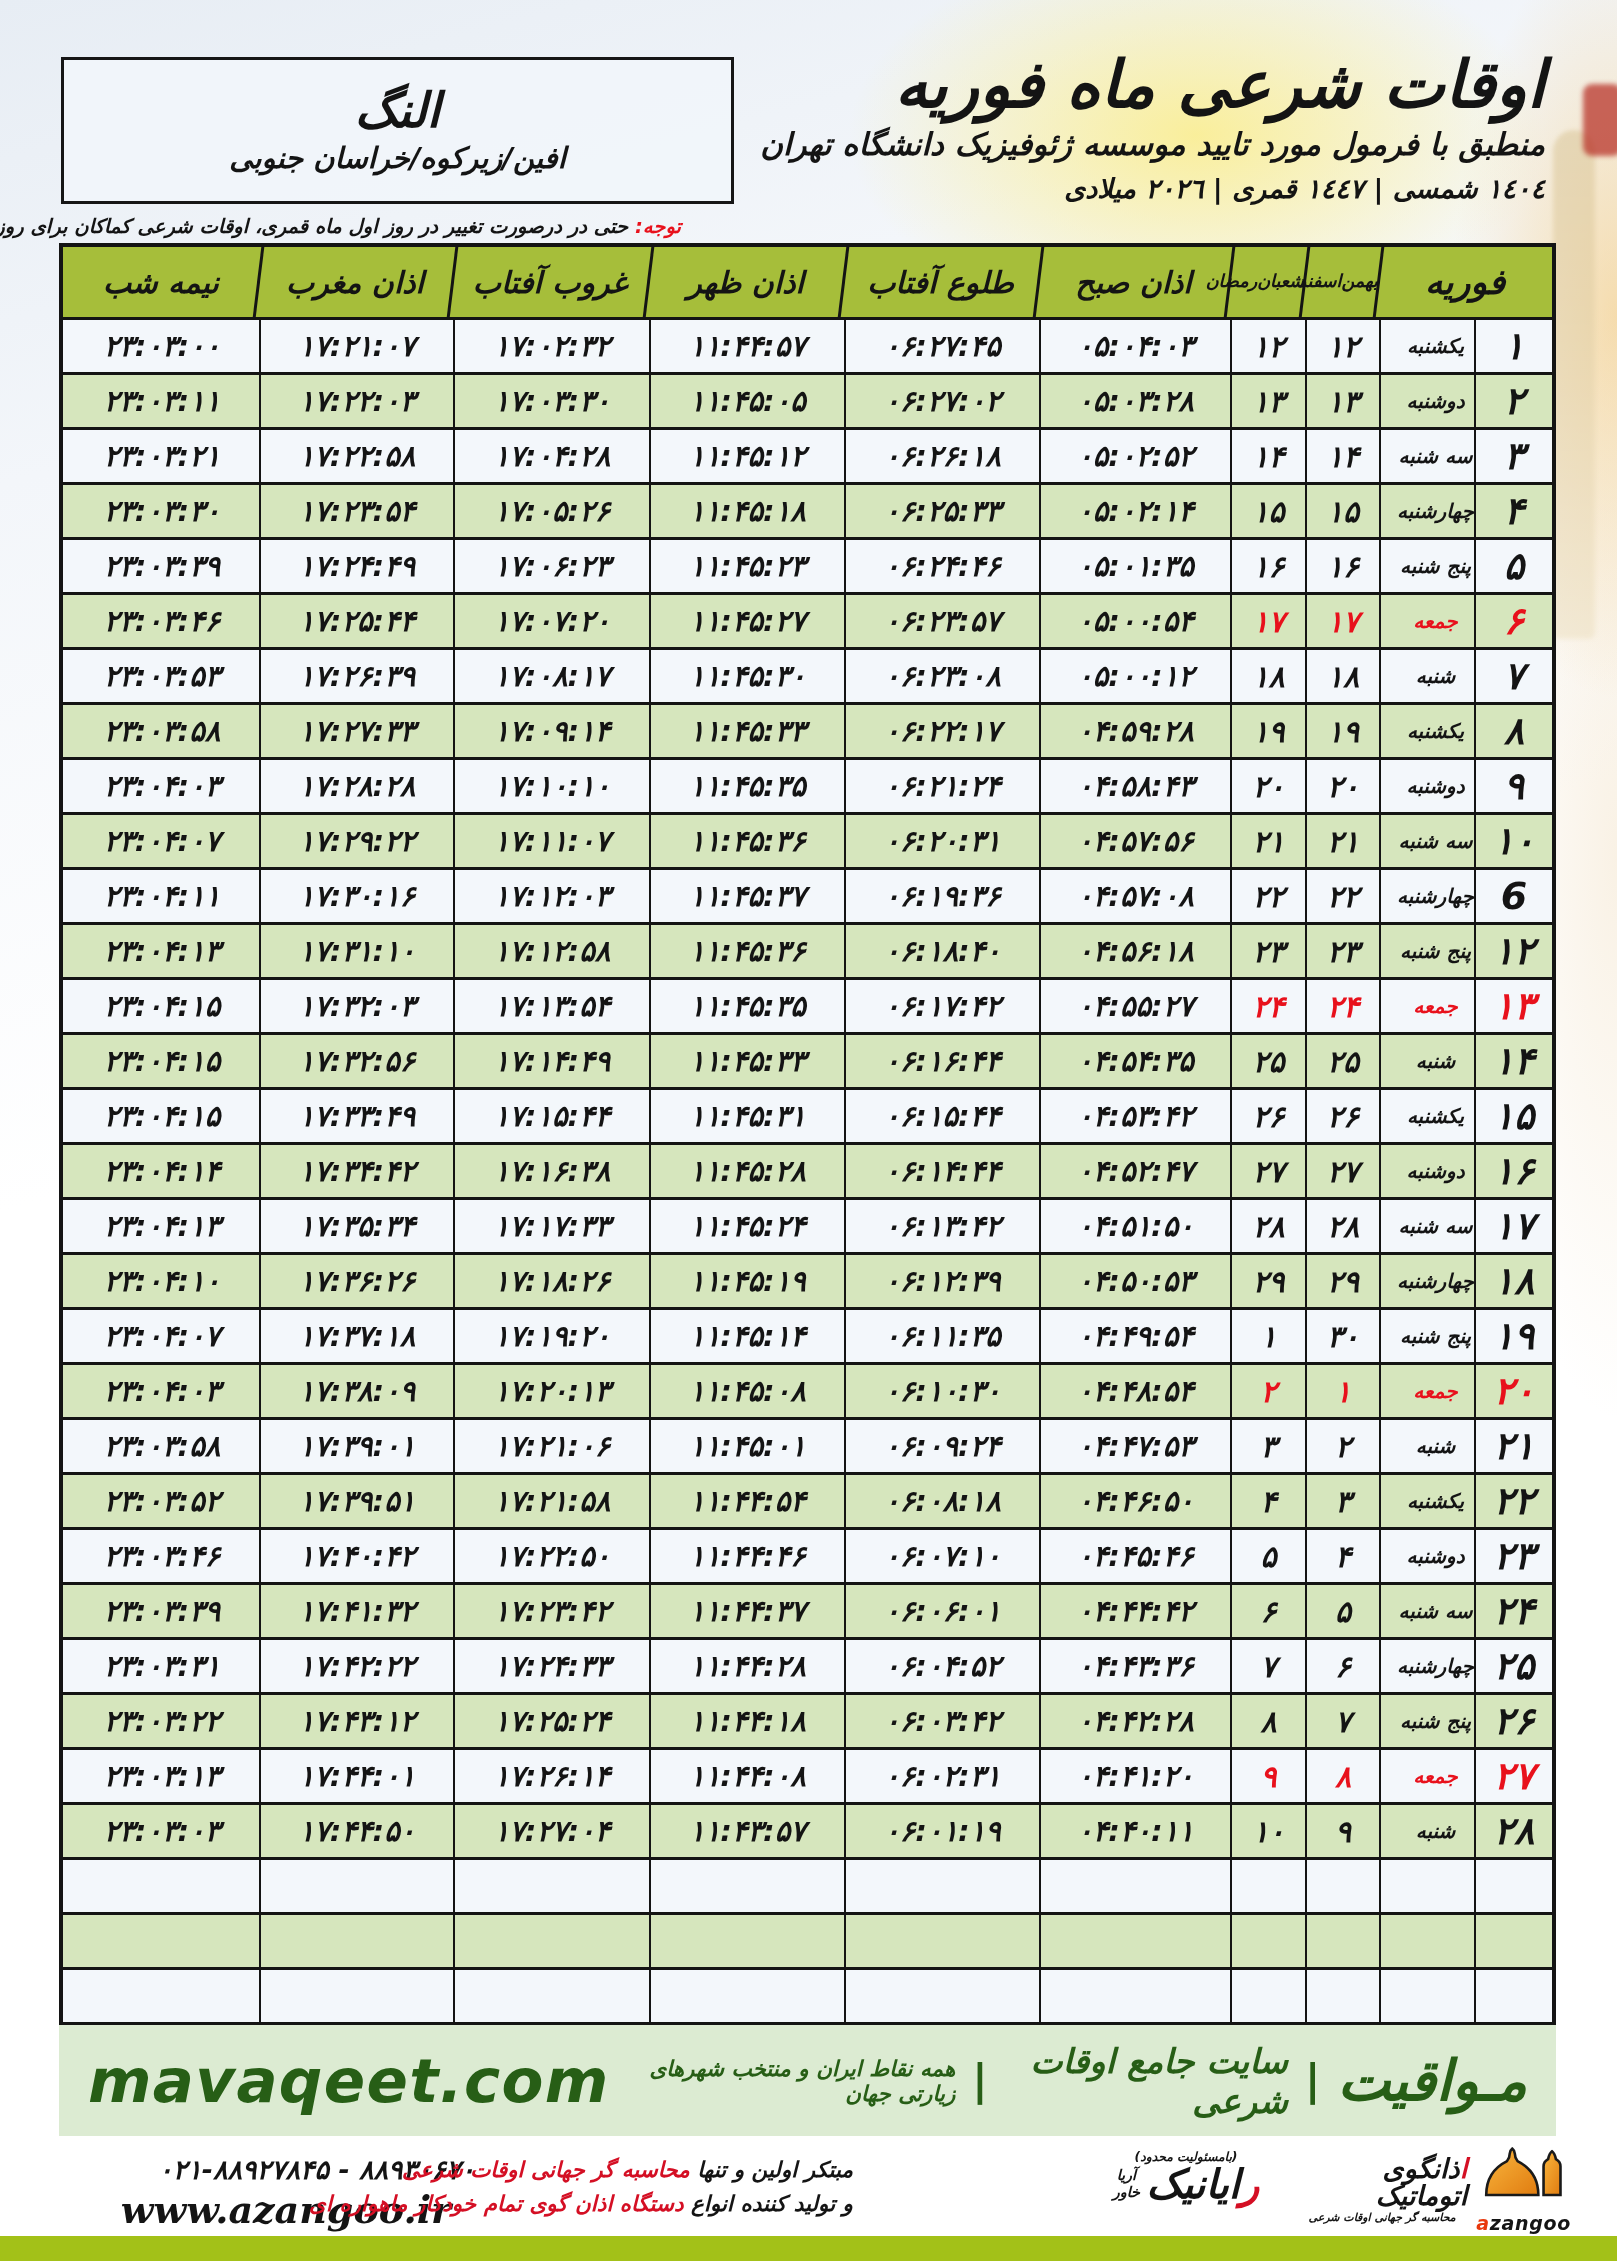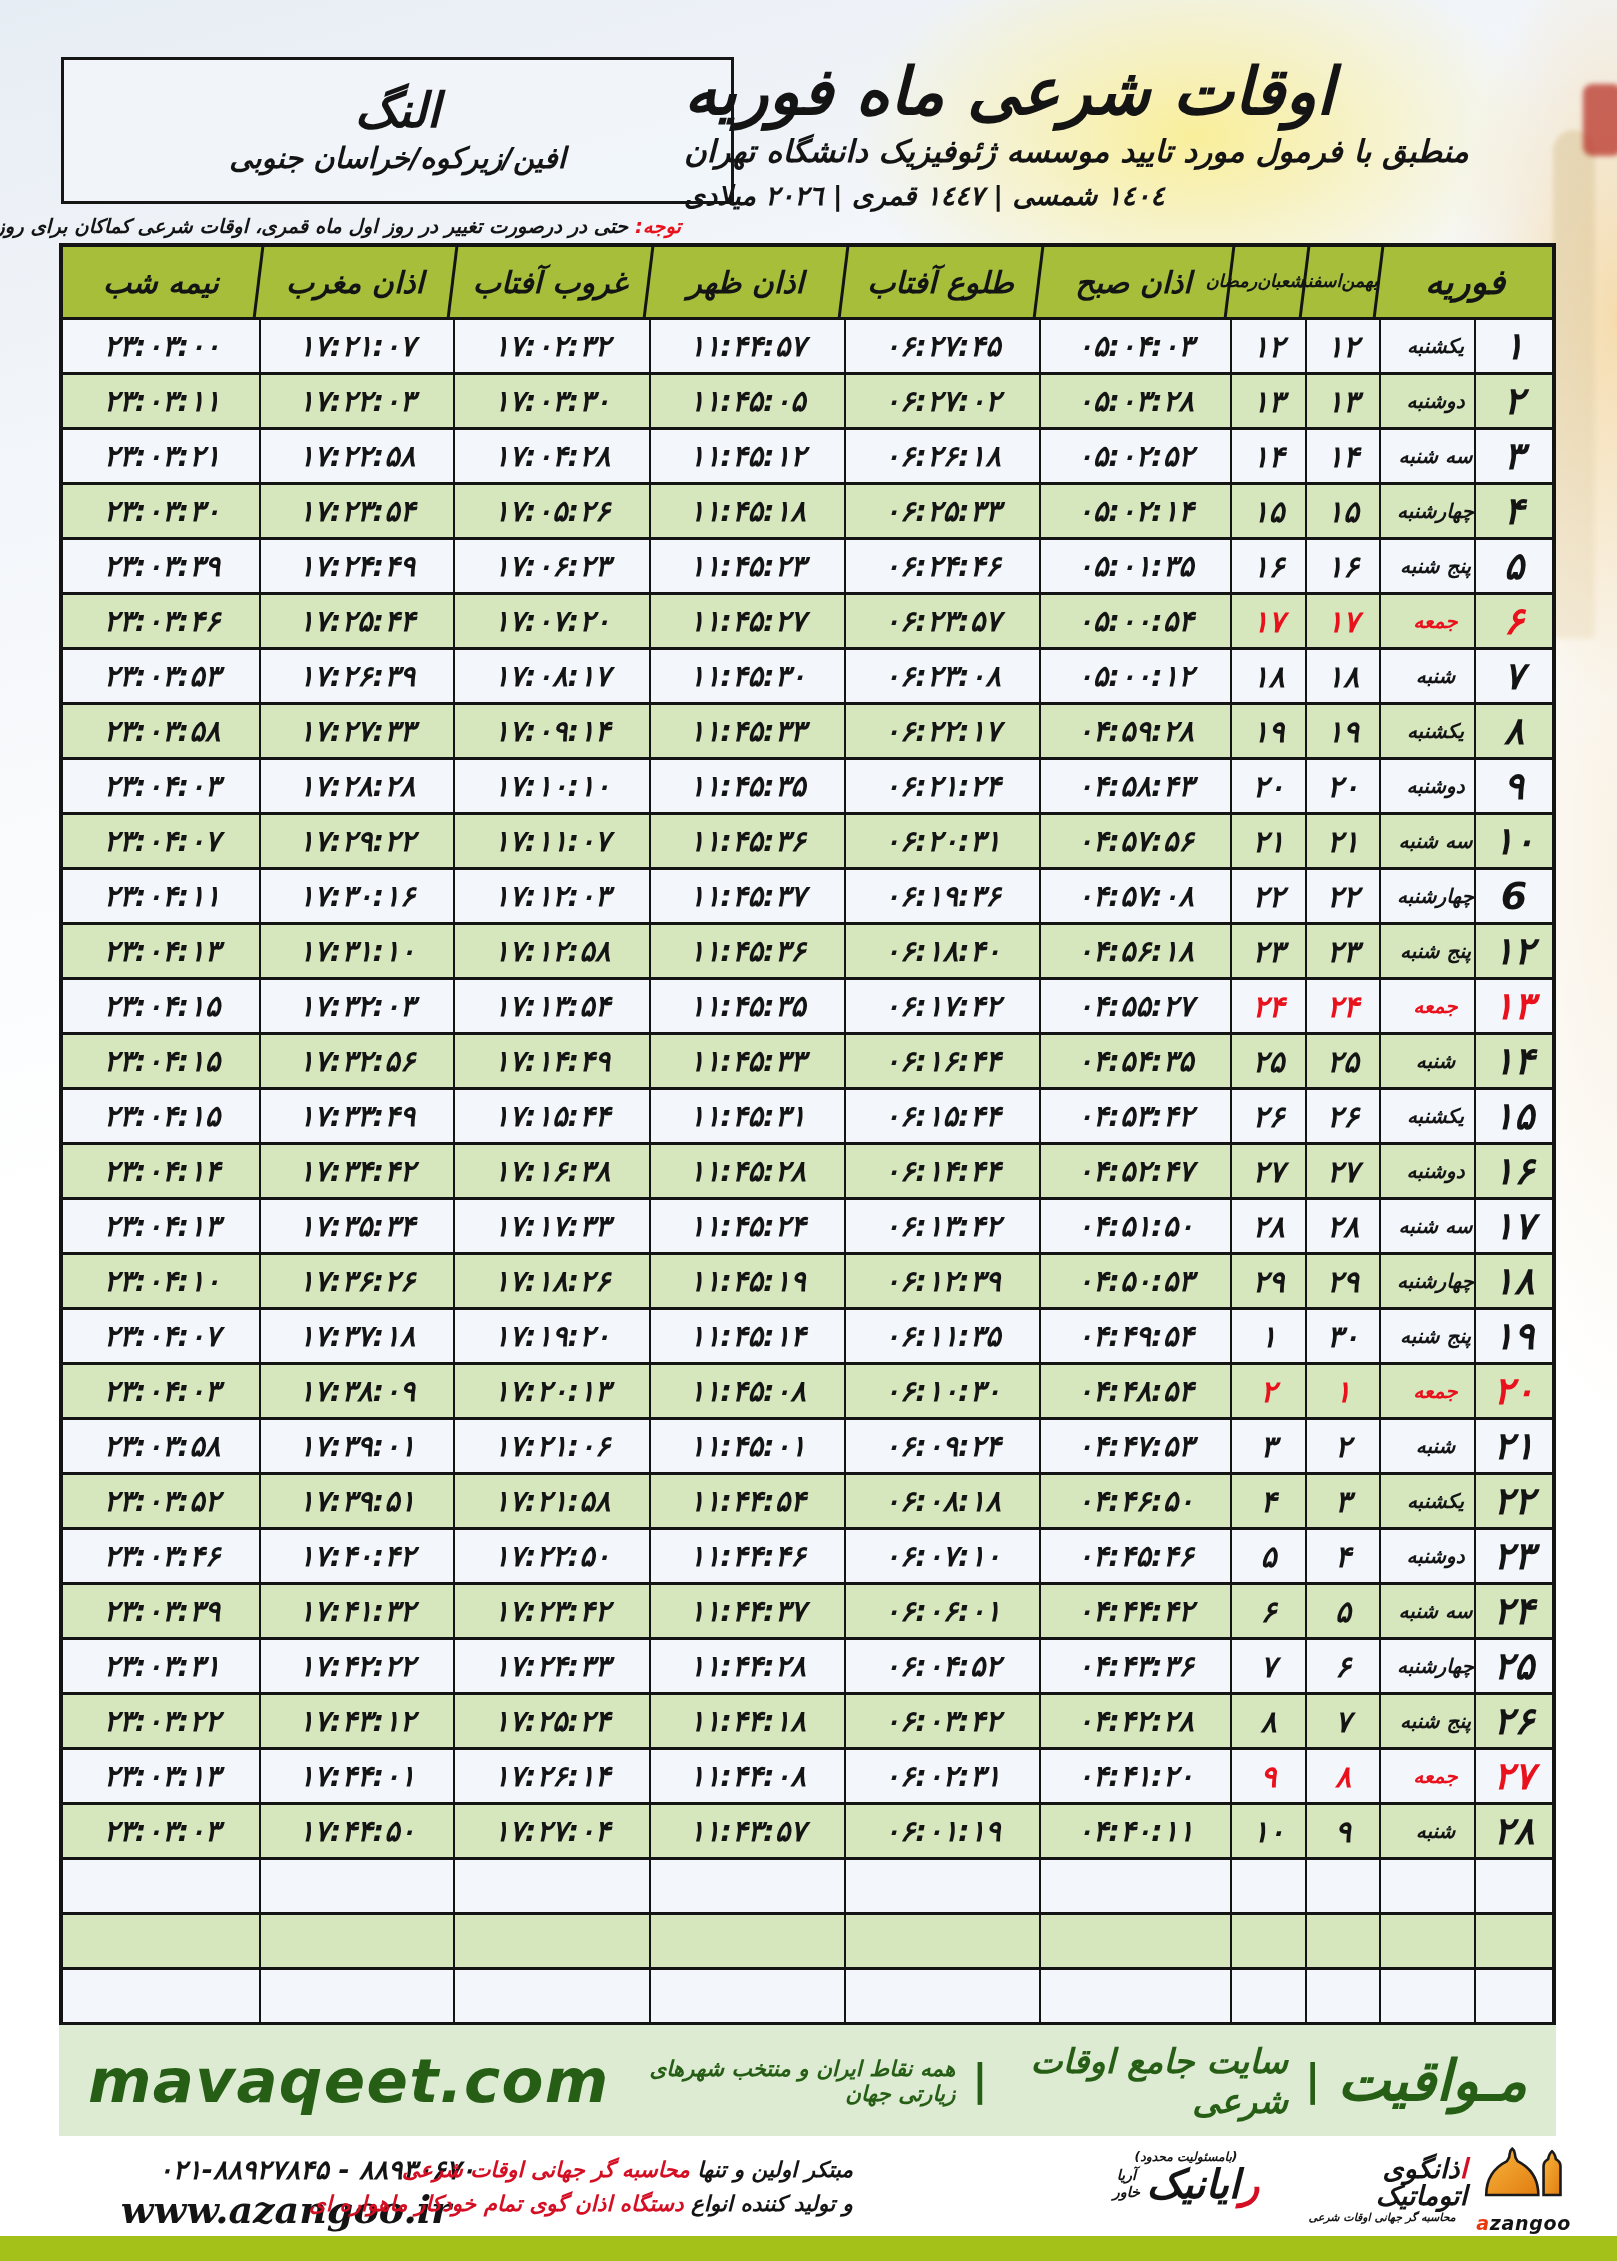--- a/index.html
+++ b/index.html
@@ -39,21 +39,21 @@
     border:3.3px solid #161616; background:rgba(241,245,250,0.93);
     display:flex; flex-direction:column; align-items:center; justify-content:center;
     text-align:center; gap:6.5px; padding:5.2px 13px;
   }
   .loc-name   { font-size:48px; font-weight:bold; line-height:1; }
   .loc-region { font-size:29px; font-weight:600; }
   .loc-coords { font-size:21.5px; font-weight:bold; }
   .loc-coords .tz { direction:ltr; unicode-bidi:isolate; }
 
   .title-block {
-    position:absolute; top:58px; right:72px; width:861px; text-align:left;
+    position:absolute; top:51px; right:72px; width:861px; text-align:right;
   }
   .main-title { font-size:65px; font-weight:bold; line-height:1.05; }
   .sub-title  { font-size:31px;  font-weight:bold; margin-top:6.5px; }
   .years-line { font-size:27px;  font-weight:600; margin-top:11.7px; }
 
   .notice {
     position:absolute; left:62px; top:215px; width:620px;
     font-size:19.6px; font-weight:bold; text-align:right; white-space:nowrap;
   }
   .notice .notice-label { color:#e8111c;margin-top:36px; }

